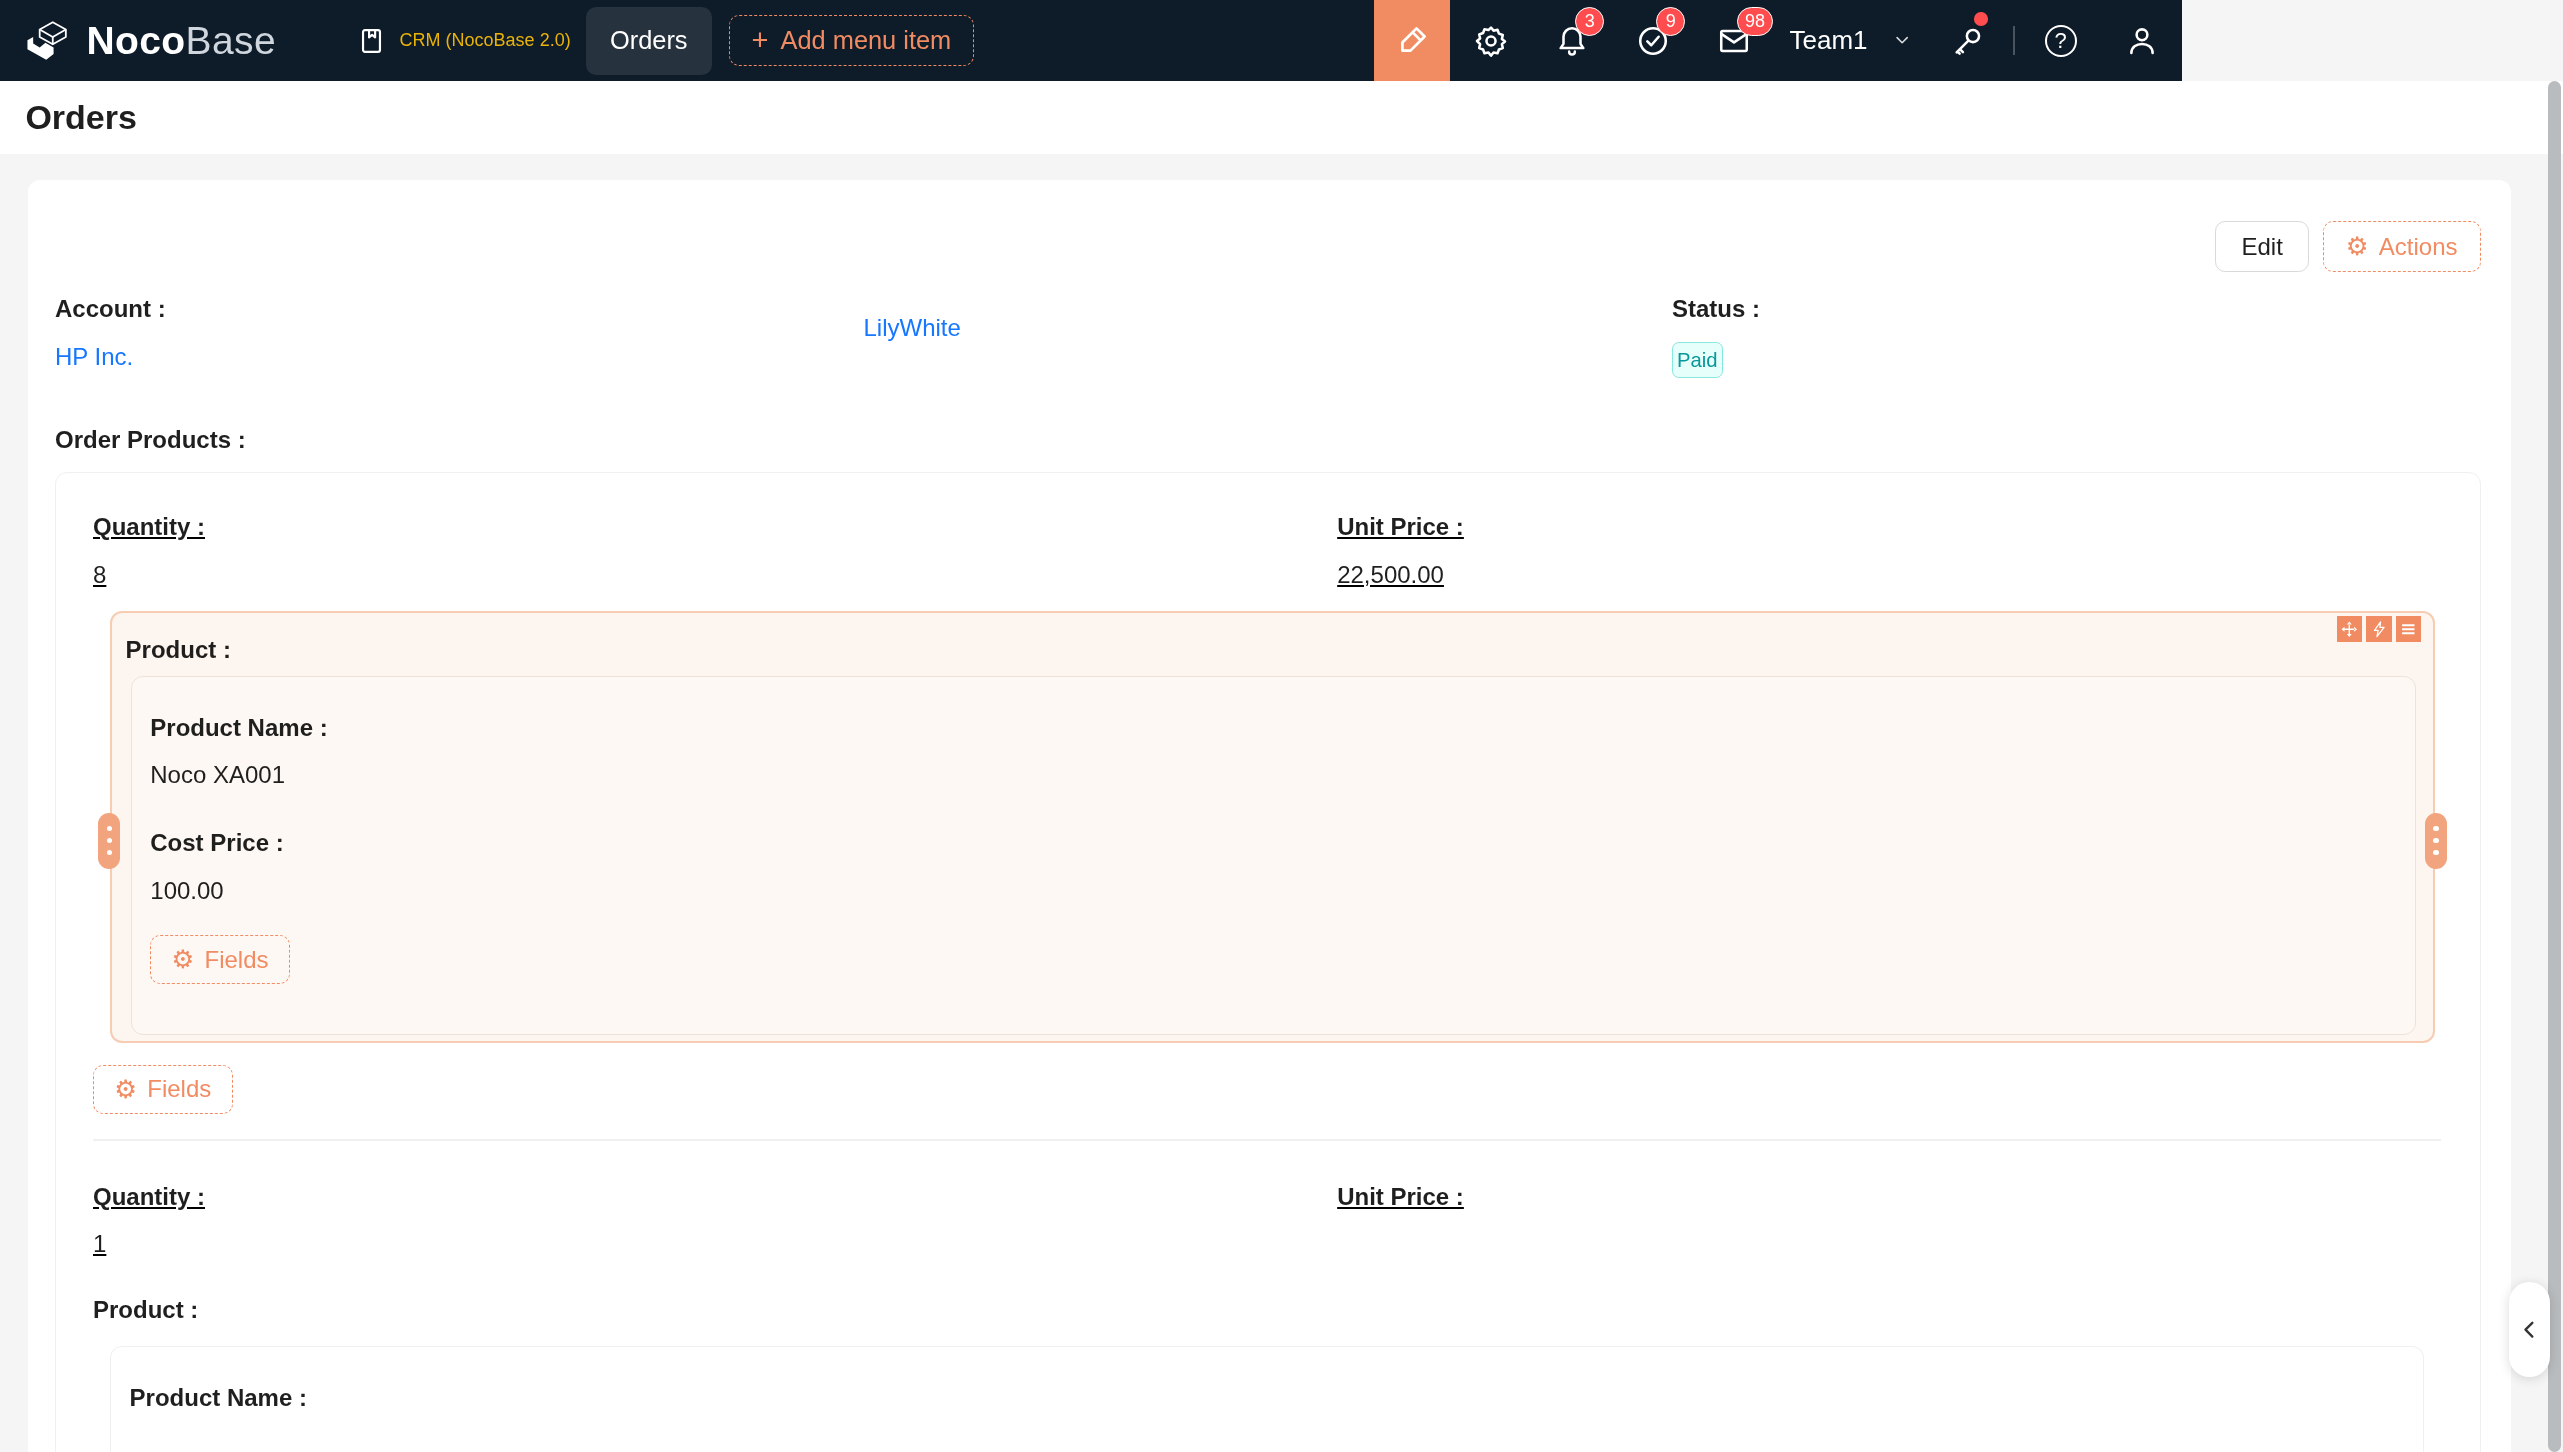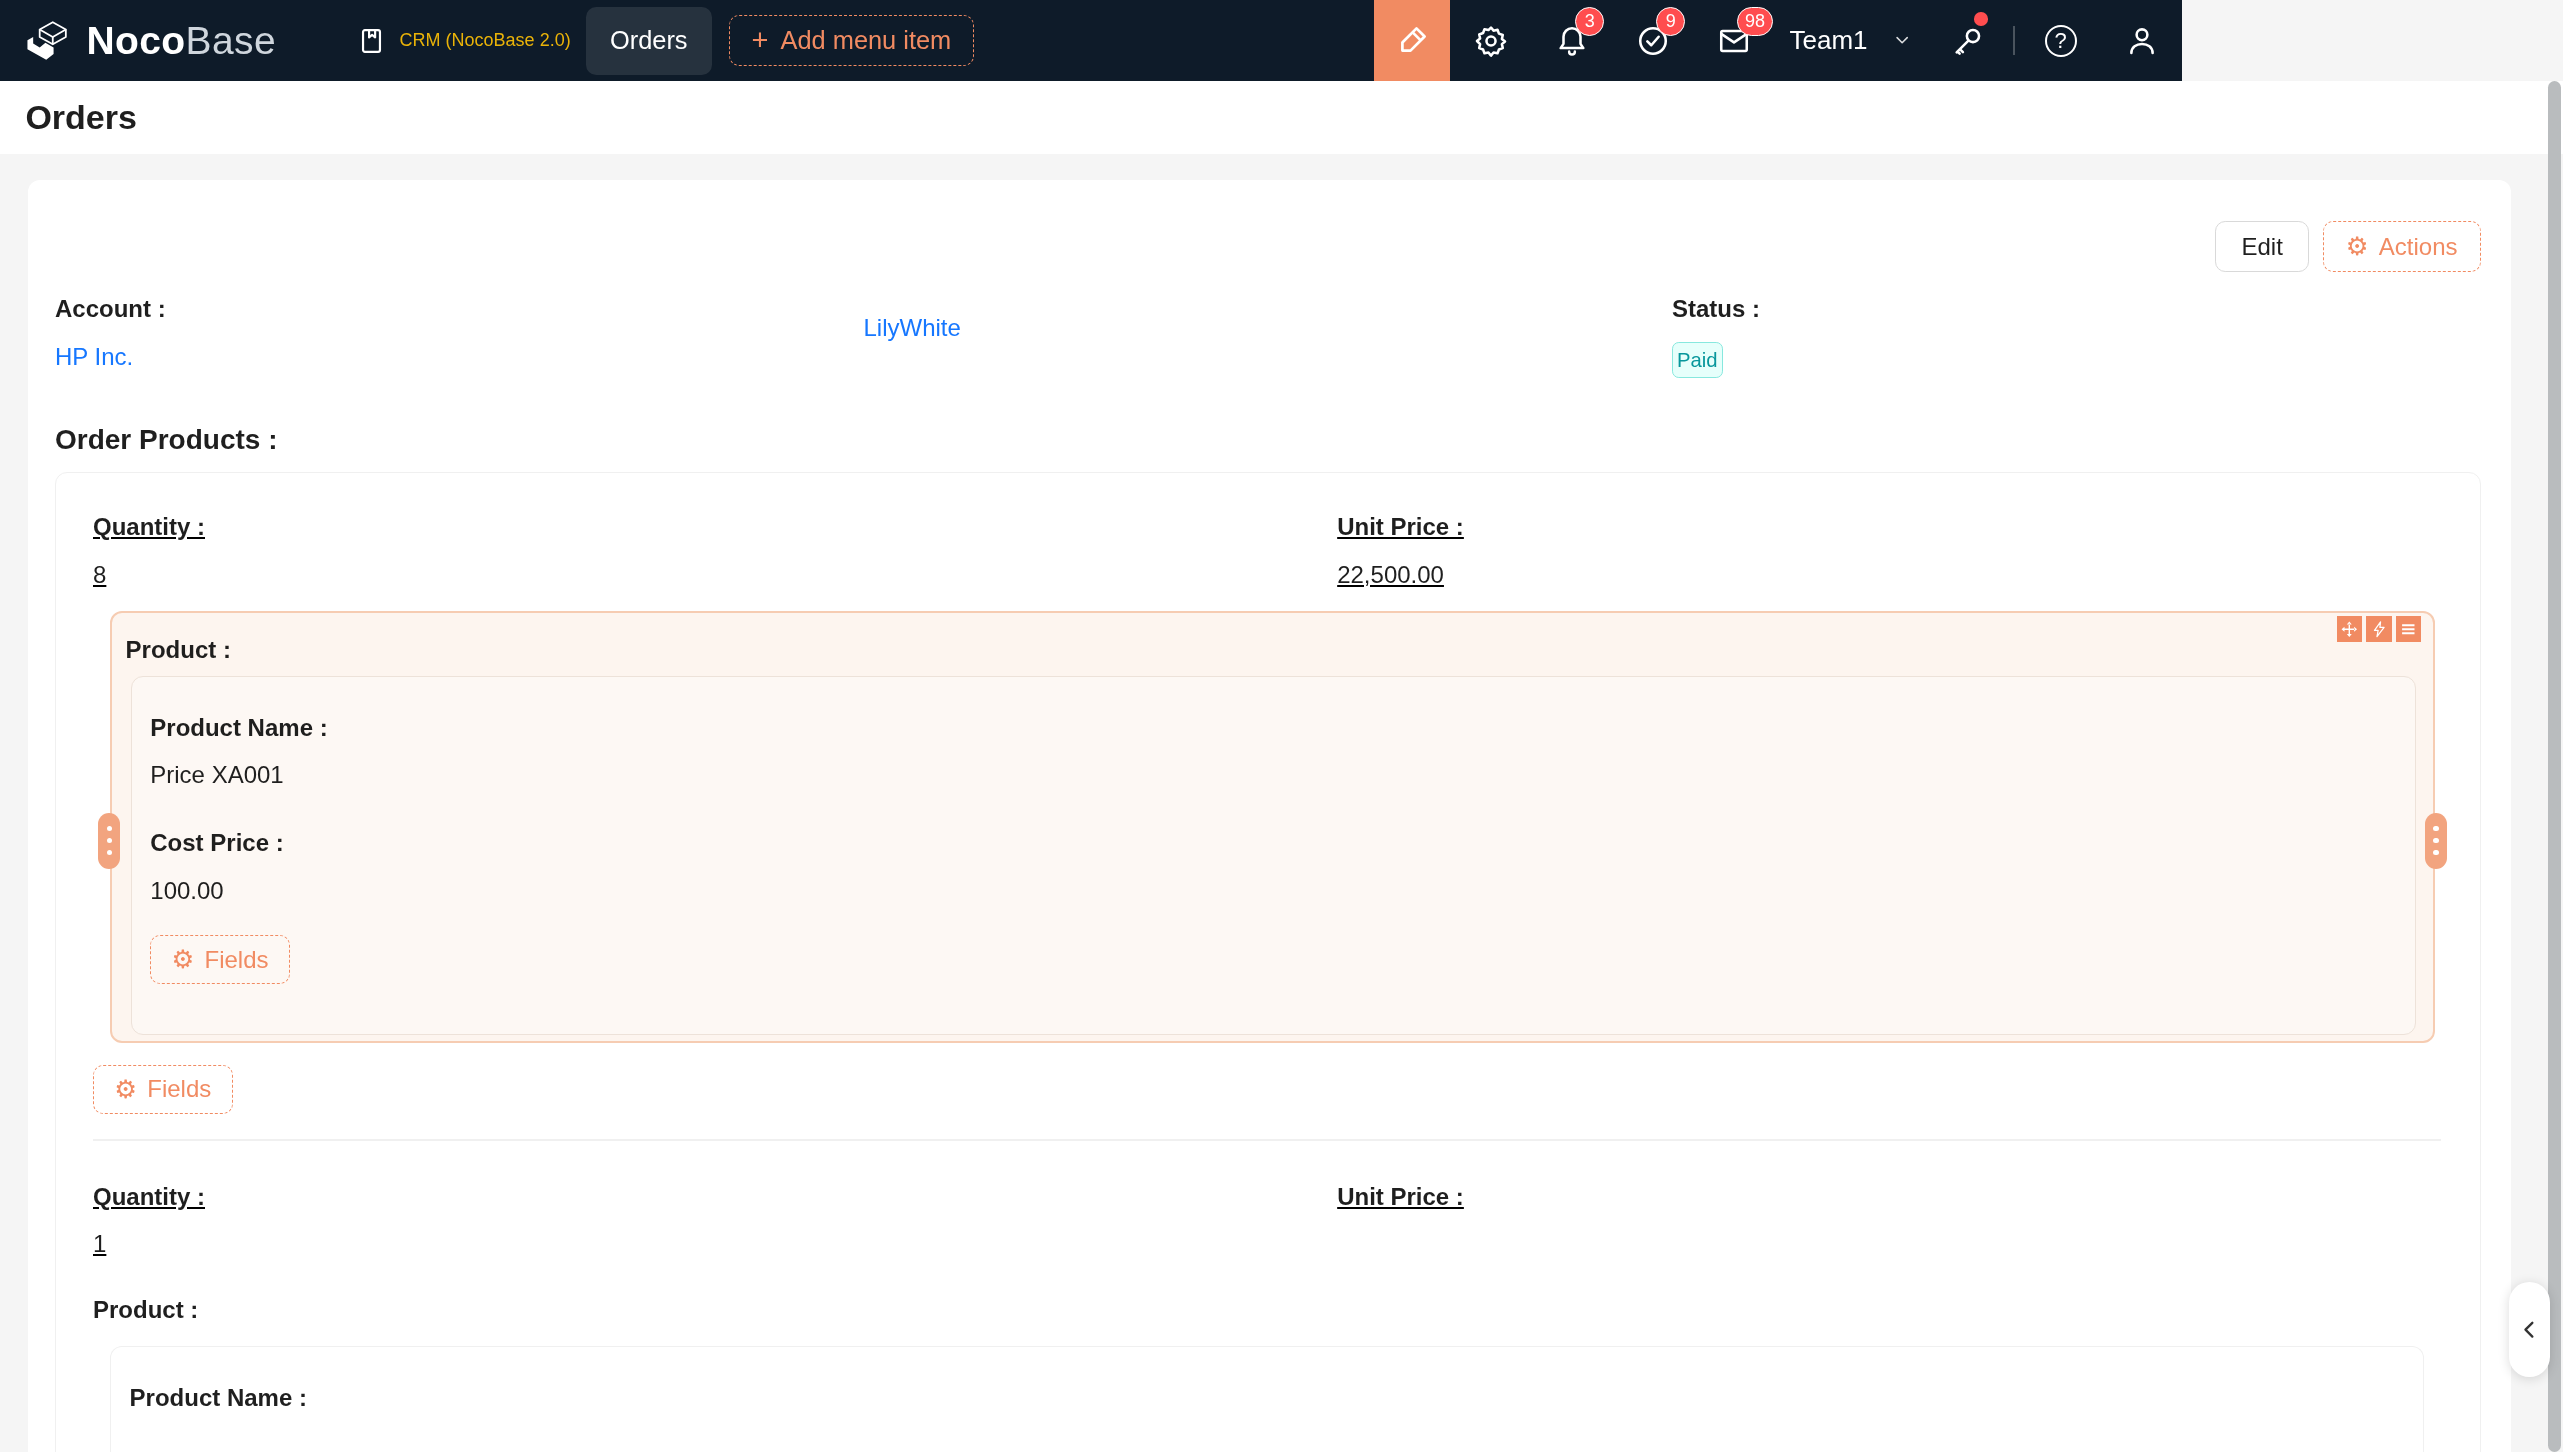--- a/index.html
+++ b/index.html
@@ -54,21 +54,21 @@
   .btn-dashed-orange { background:#fff; border:1.7px dashed #f18b62; color:#f18b62; padding:0 22px; gap:10.2px; }
   .gear-glyph { font-size:25.4px; line-height:1; }
 
   .fields-row { display:grid; grid-template-columns:1fr 1fr 1fr; margin-top:22px; }
   .field-label { font-size:24px; font-weight:700; color:rgba(0,0,0,0.88); line-height:29px; }
   .field-value { margin-top:18.6px; font-size:24px; color:rgba(0,0,0,0.88); line-height:29px; }
   .link { color:#1677ff; cursor:pointer; }
   .tag-paid { display:inline-block; background:#e6fffb; border:1.7px solid #87e8de; color:#08979c;
     font-size:20.3px; line-height:34px; padding:0 4px; border-radius:6.8px; }
 
-  .op-label { margin-top:47px; font-size:28px; font-weight:700; color:rgba(0,0,0,0.88); line-height:29px; }
+  .op-label { margin-top:47px; font-size:24px; font-weight:700; color:rgba(0,0,0,0.88); line-height:29px; }
 
   .outer-card { margin-top:18.6px; border:1.7px solid #f0f0f0; border-radius:12px;
     padding:39px 39px 0 37px; height:1153px; overflow:hidden; }
   .item-grid { display:grid; grid-template-columns:53% 47%;text-decoration:underline; }
 
   
   .product-block { position:relative; margin:22px 5.1px 0 17px; height:432px;
     background:#fdf5ef; border:2.5px solid #f6ccb2; border-radius:12px; padding:22px 0 0 13.6px; }
   .product-label { font-size:24px; font-weight:700; color:rgba(0,0,0,0.88); line-height:29px; }
   .block-actions { position:absolute; top:3.4px; right:12px; display:flex; gap:4.2px; }
@@ -270,21 +270,21 @@
             <i></i>
           </div>
         <div class="drag-handle right">
             <i></i>
             <i></i>
             <i></i>
           </div>
 
         <div class="inner-card">
           <div class="field-label">Product Name :</div>
-          <div class="field-value">Price XA001</div>
+          <div class="field-value">Noco XA001</div>
           <div class="field-label mt46">Cost Price :</div>
           <div class="field-value">100.00</div>
           <button class="fields-btn">
             <span class="gear-glyph">⚙</span>
             <span>Fields</span>
           </button>
         </div>
       </div>
 
       <button class="fields-btn fields-btn-outer">

